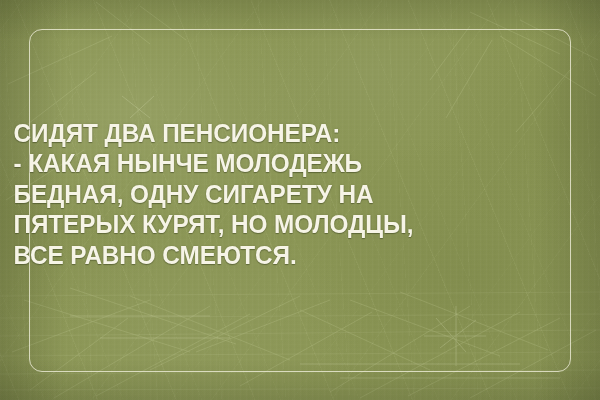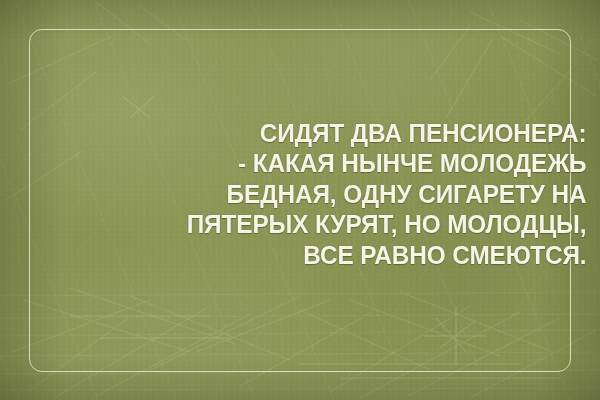--- a/index.html
+++ b/index.html
@@ -132,21 +132,21 @@
     border-radius: 13px;
     pointer-events: none;
   }
 
   
   .caption {
     position: absolute;
     left: 0;
     right: 0;
     top: 118px;
-    text-align: right;
+    text-align: left;
     color: #f6f4e6;
     font-weight: 700;
     font-size: 25.5px;
     line-height: 30.4px;
     letter-spacing: -0.1px;
     white-space: nowrap;
     text-shadow:
       0 1px 1px rgba(52,60,26,0.45),
       0 0 2px rgba(52,60,26,0.25);
   }

